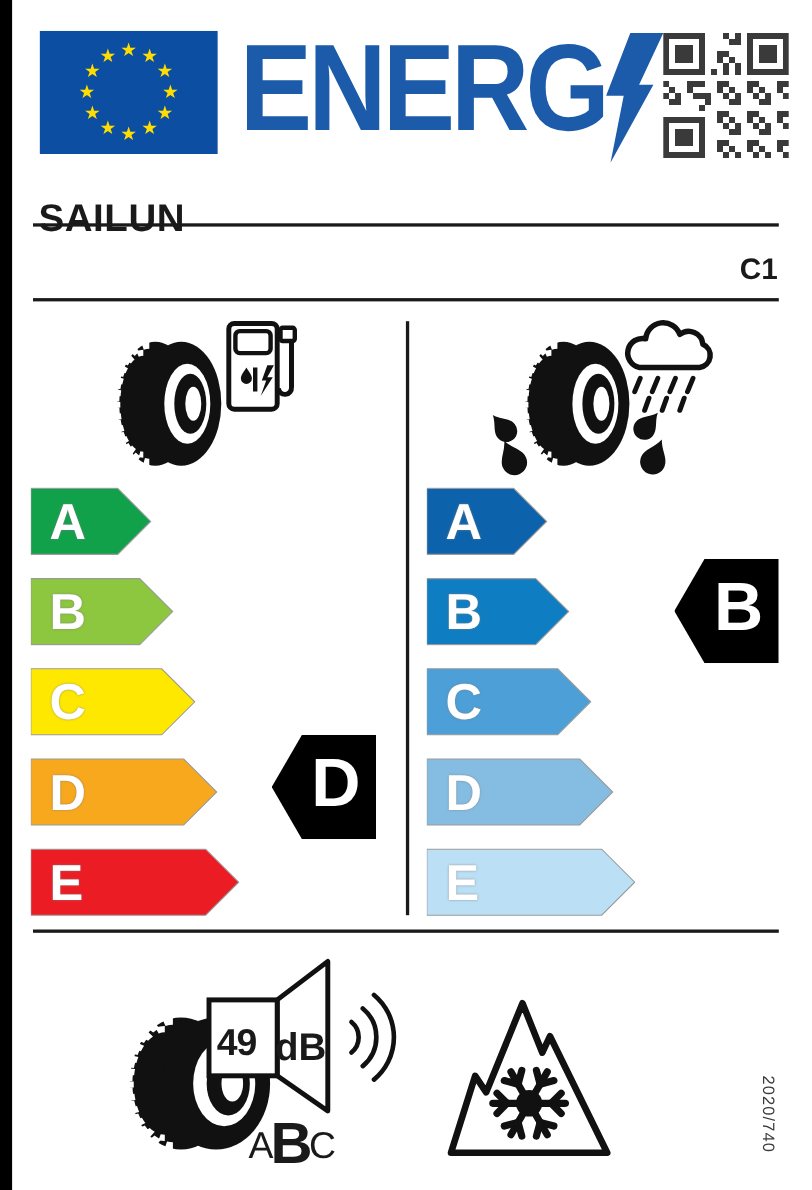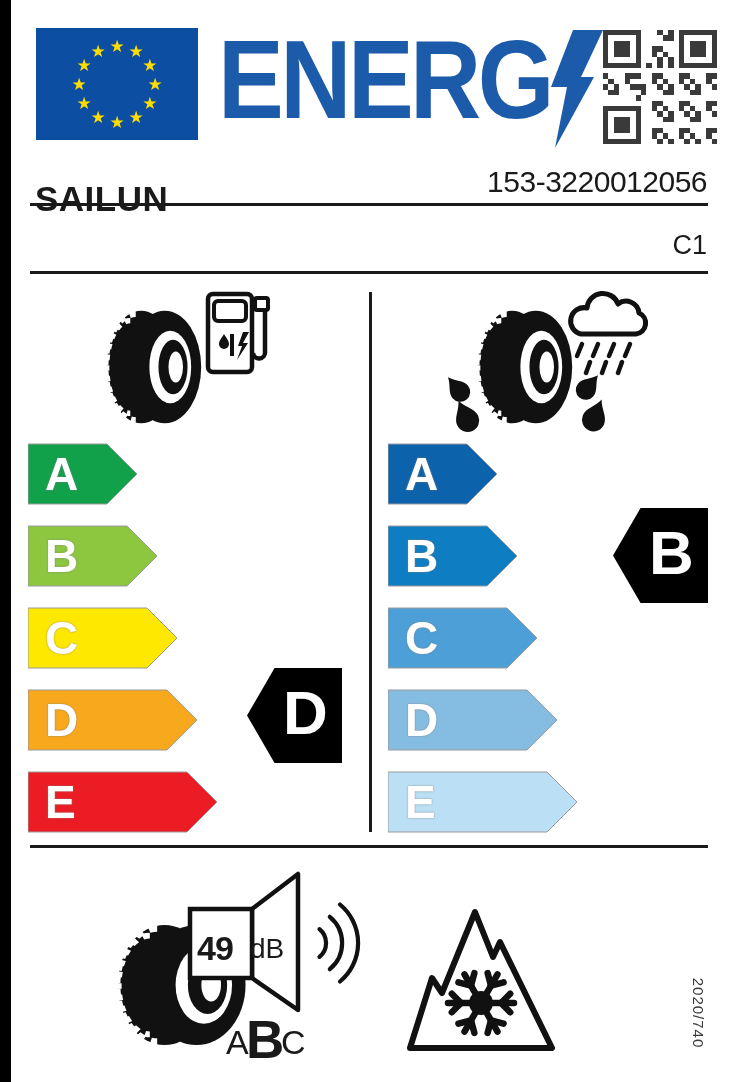--- a/index.html
+++ b/index.html
@@ -12,21 +12,21 @@
   .energ{position:absolute;left:218px;top:24px;font-size:112px;font-weight:bold;
          letter-spacing:-4px;color:#1C5BA9;transform:scaleX(.88);transform-origin:left top;
          line-height:1;white-space:nowrap;}
   .bolt{position:absolute;left:551px;top:30px;width:52px;height:118px;}
   .qr{position:absolute;left:603px;top:30px;width:114px;height:114px;shape-rendering:crispEdges;}
 
   
   .brand{position:absolute;left:35px;top:179px;font-size:35px;font-weight:bold;letter-spacing:.5px;}
   .label-id{position:absolute;right:31px;top:165px;font-size:30px;letter-spacing:-.5px;}
   .tire-size{position:absolute;left:35px;top:222px;font-size:35px;letter-spacing:-.5px;}
-  .vclass{position:absolute;right:31px;top:230px;font-size:27px;}
+  .vclass{position:absolute;right:31px;top:230px;font-size:27px;font-weight:bold;}
   .rule{position:absolute;left:30px;width:678px;height:3px;background:#1a1a1a;}
   .rule-1{top:203px;} .rule-2{top:271px;} .rule-3{top:845px;}
   .divider{position:absolute;left:369px;top:292px;width:3px;height:540px;background:#1a1a1a;}
 
   
   .arrow-row{position:absolute;height:62px;}
   .arrow-row svg{position:absolute;left:0;top:0;}
   .grade{position:absolute;left:17px;top:8px;font-size:46px;font-weight:bold;color:#fff;
          line-height:46px;text-shadow:0 0 2px rgba(130,130,130,.9);}
   .c-l0{left:28px;top:443px;} .c-l1{left:28px;top:525px;} .c-l2{left:28px;top:607px;}
@@ -45,21 +45,21 @@
   .i-pump{left:205px;top:286px;width:68px;height:94px;}
   .i-wet-tire{left:474px;top:306px;width:100px;height:122px;}
   .i-cloud{left:560px;top:286px;width:95px;height:95px;}
   .i-splash{left:443px;top:368px;width:170px;height:70px;}
   .i-noise-tire{left:113px;top:922px;width:135px;height:126px;}
   .i-speaker{left:185px;top:870px;width:120px;height:145px;}
   .i-waves{left:308px;top:895px;width:90px;height:100px;}
   .i-mountain{left:406px;top:906px;width:152px;height:148px;}
 
   .noise-72{position:absolute;left:197px;top:929px;font-size:34px;font-weight:bold;letter-spacing:-1px;}
-  .noise-db{position:absolute;left:250px;top:933px;font-size:28px;}
+  .noise-db{position:absolute;left:250px;top:933px;font-size:35px;font-weight:bold;}
   .noise-a{position:absolute;left:226px;top:1023px;font-size:34px;}
   .noise-b{position:absolute;left:246px;top:1009px;font-size:53px;font-weight:bold;}
   .noise-c{position:absolute;left:281px;top:1023px;font-size:34px;}
 
   .reg{position:absolute;left:698px;top:1013px;transform:translate(-50%,-50%) rotate(90deg);
        font-size:15px;color:#3a3a3a;letter-spacing:1px;white-space:nowrap;}
 </style>
 </head>
 <body>
 
@@ -192,21 +192,20 @@
       <rect x="16" y="19" width="1" height="1" fill="#3a3a3a"></rect>
       <rect x="19" y="19" width="1" height="1" fill="#3a3a3a"></rect>
       <rect x="10" y="20" width="1" height="1" fill="#3a3a3a"></rect>
       <rect x="12" y="20" width="1" height="1" fill="#3a3a3a"></rect>
       <rect x="15" y="20" width="1" height="1" fill="#3a3a3a"></rect>
       <rect x="17" y="20" width="1" height="1" fill="#3a3a3a"></rect>
       <rect x="20" y="20" width="1" height="1" fill="#3a3a3a"></rect>
     </svg>
 
   <div class="brand">SAILUN</div>
-  <div class="label-id">153-3220012056</div>
   <div class="rule rule-1"></div>
   <div class="vclass">C1</div>
   <div class="rule rule-2"></div>
 
   <svg class="icon i-fuel-tire" viewBox="0 0 110 130">
       <use href="#tire"></use>
     </svg>
   <svg class="icon i-pump" viewBox="0 0 68 94">
     <rect x="3" y="8" width="44" height="78" rx="5" fill="#fff" stroke="#111" stroke-width="4.5"></rect>
     <rect x="9" y="15" width="32" height="20" rx="4" fill="#fff" stroke="#111" stroke-width="4"></rect>

